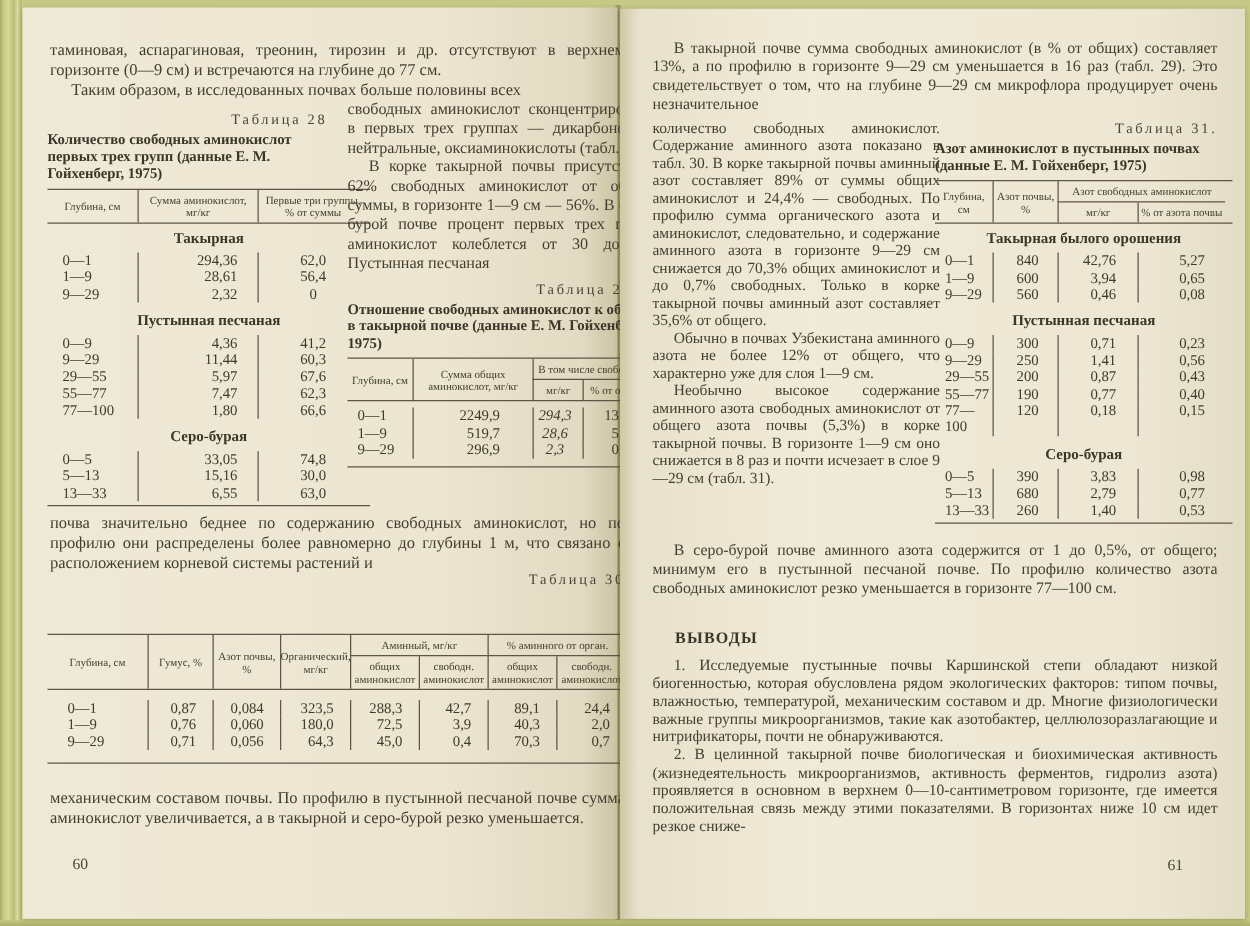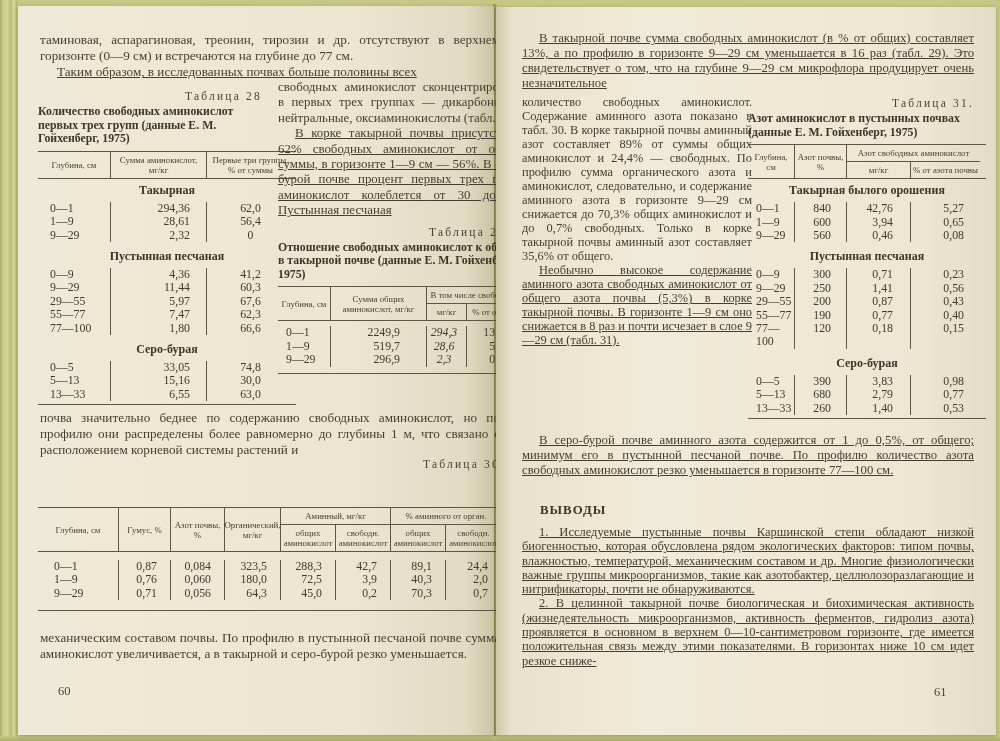--- a/index.html
+++ b/index.html
@@ -23,21 +23,21 @@
   .page.right{
     left:496px;top:7px;width:500px;height:728px;
     background:linear-gradient(90deg,#cfc7a8 0,#e8e2cc 3%,#f0ead8 30%,#ece6d2 85%,#e3dcc5 100%);
   }
   .gutter{position:absolute;left:492px;top:4px;width:5px;height:733px;background:linear-gradient(90deg,#b8bb77,#8f9355,#b8bb77);}
 
   .abs{position:absolute;}
   .para{font-size:13.2px;line-height:16.2px;text-align:justify;}
   .para.rp{font-size:12.7px;line-height:14.9px;}
   .para.colsz{font-size:12.4px;line-height:14px;}
-  .ind{text-indent:17px;text-decoration:underline;}
+  .ind{text-indent:17px;}
   .block{display:block;}
   .pagenum{font-size:12.5px;color:#4a4334;}
 
   .tlabel{font-size:11.5px;letter-spacing:2.2px;text-align:right;color:#4a4334;}
   .tcaption{font-weight:bold;font-size:11.8px;line-height:13.6px;margin:3px 0 5px;color:#3c362a;}
 
   .tbl{border-top:1px solid #5d5645;border-bottom:1px solid #5d5645;}
   .thead{display:grid;border-bottom:1px solid #5d5645;}
   .hc{font-size:8.8px;line-height:10px;text-align:center;display:flex;align-items:center;justify-content:center;padding:3px 2px;color:#45402f;}
   .bl{border-left:1px solid #5d5645;}
@@ -200,37 +200,38 @@
         <div class="tcell c3">180,0</div>
         <div class="tcell c4">72,5</div>
         <div class="tcell c5">3,9</div>
         <div class="tcell c6">40,3</div>
         <div class="tcell c7">2,0</div>
         <div class="tcell c0">9—29</div>
         <div class="tcell c1">0,71</div>
         <div class="tcell c2">0,056</div>
         <div class="tcell c3">64,3</div>
         <div class="tcell c4">45,0</div>
-        <div class="tcell c5">0,2</div>
+        <div class="tcell c5">0,4</div>
         <div class="tcell c6">70,3</div>
         <div class="tcell c7">0,7</div>
       </div>
   </div>
 
   <div class="abs para" style="left:22px;top:624px;width:460px">механическим составом почвы. По профилю в пустынной песчаной почве сумма аминокислот увеличивается, а в такырной и серо-бурой резко уменьшается.</div>
 
   <div class="abs pagenum" style="left:40px;top:678px">60</div>
 </div>
 
 <div class="page right">
 
   <div class="abs para rp ind" style="left:26px;top:24px;width:452px">В такырной почве сумма свободных аминокислот (в % от общих) составляет 13%, а по профилю в горизонте 9—29 см уменьшается в 16 раз (табл. 29). Это свидетельствует о том, что на глубине 9—29 см микрофлора продуцирует очень незначительное</div>
 
   <div class="abs" style="left:26px;top:88px;width:230px">
     <span class="para block colsz">количество свободных аминокислот. Содержание аминного азота показано в табл. 30. В корке такырной почвы аминный азот составляет 89% от суммы общих аминокислот и 24,4% — свободных. По профилю сумма органического азота и аминокислот, следовательно, и содержание аминного азота в горизонте 9—29 см снижается до 70,3% общих аминокислот и до 0,7% свободных. Только в корке такырной почвы аминный азот составляет 35,6% от общего.</span>
+    <span class="para block colsz ind">Обычно в почвах Узбекистана аминного азота не более 12% от общего, что характерно уже для слоя 1—9 см.</span>
     <span class="para block colsz ind">Необычно высокое содержание аминного азота свободных аминокислот от общего азота почвы (5,3%) в корке такырной почвы. В горизонте 1—9 см оно снижается в 8 раз и почти исчезает в слое 9—29 см (табл. 31).</span>
   </div>
 
   <div class="abs" style="left:252px;top:90px;width:238px">
     <div class="tlabel" style="padding-right:12px">Таблица 31.</div>
     <div class="tcaption">Азот аминокислот в пустынных почвах (данные Е. М. Гойхенберг, 1975)</div>
     <div class="tbl">
       <div class="thead h31">
         <div class="hc" style="grid-column:1;grid-row:1/3">Глубина, см</div>
         <div class="hc bl" style="grid-column:2;grid-row:1/3">Азот почвы, %</div>

